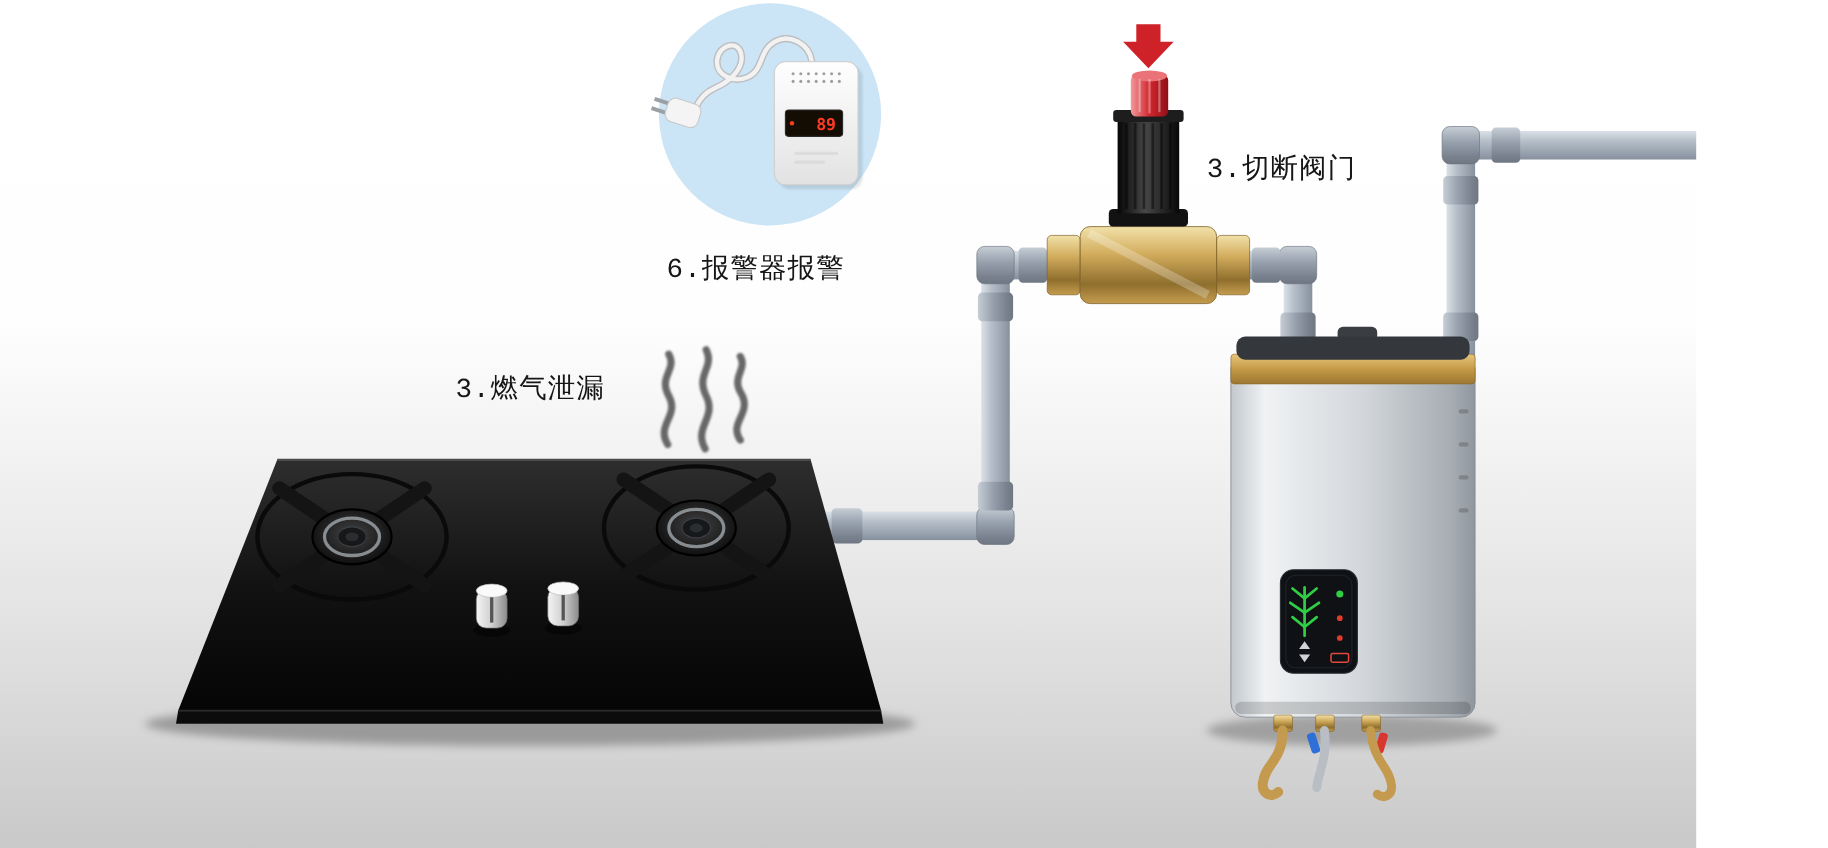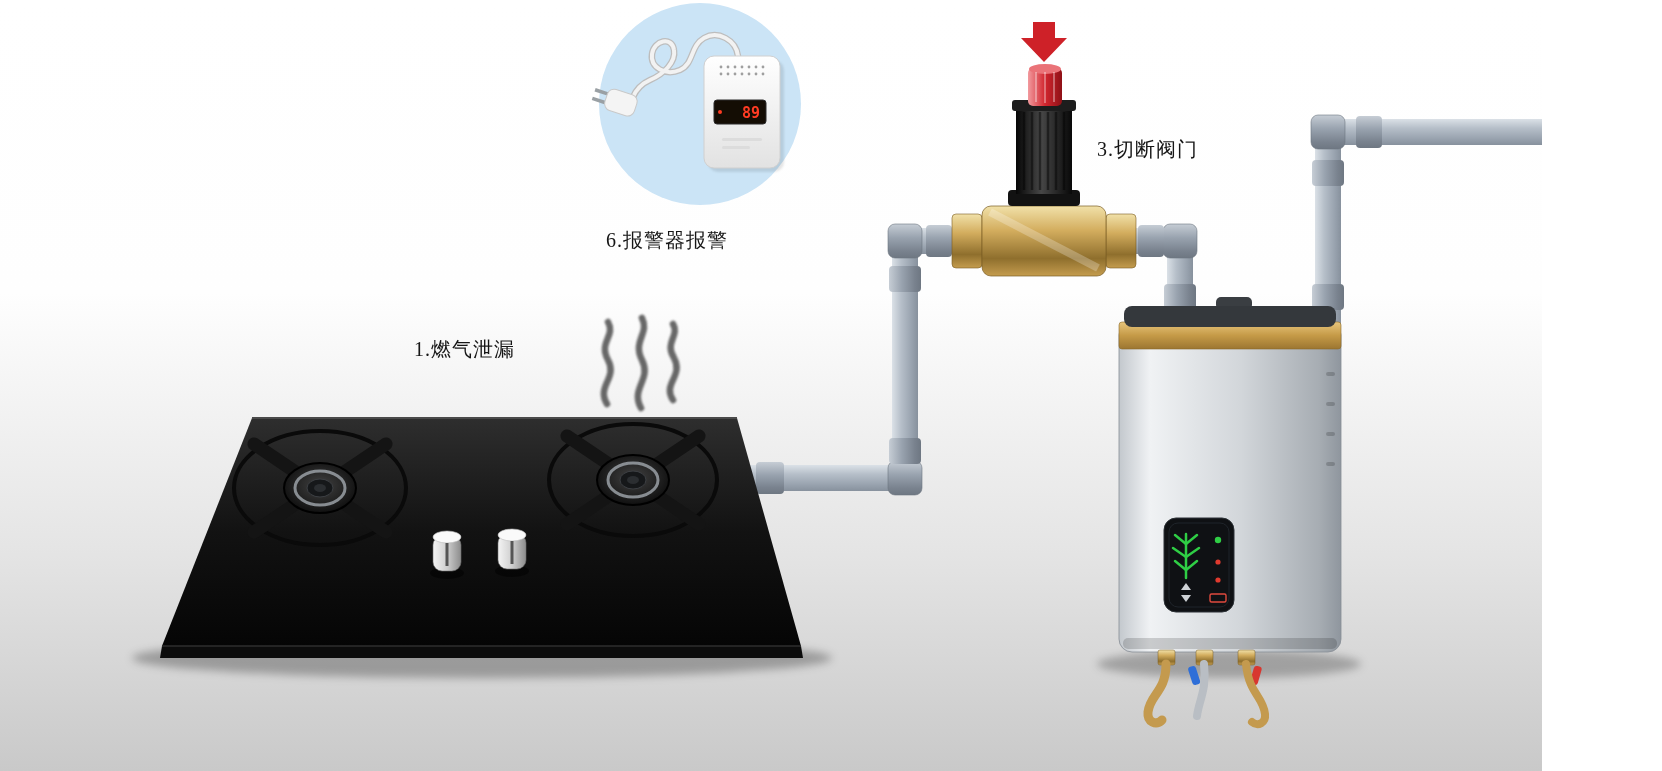--- a/index.html
+++ b/index.html
@@ -6,25 +6,25 @@
   .stage{
     position:relative;
     width:1542px;height:771px;
     overflow:hidden;
     background:linear-gradient(180deg,#ffffff 0%,#fefefe 38%,#e4e4e4 72%,#c9c9c9 100%);
     font-family:"Liberation Sans",sans-serif;
   }
   .stage svg{position:absolute;left:0;top:0;}
   .step-label{
     position:absolute;
-    font-size:20px;
+    font-size:25px;
     color:#161616;
     letter-spacing:1px;
     white-space:nowrap;
-    font-family:Liberation Serif, serif;
+    font-family:Liberation Mono, monospace;
   }
   .lbl-1{left:414px;top:336px;}
   .lbl-2{left:606px;top:227px;}
   .lbl-3{left:1097px;top:136px;}
 </style>
 </head>
 <body>
 
 <div class="stage">
 
@@ -305,17 +305,17 @@
       </g>
       <rect x="714" y="100" width="52" height="24" rx="3" fill="#140d04" stroke="#2b2b2b"></rect>
       <circle cx="720" cy="112" r="2" fill="#ff3b23"></circle>
       <text x="760" y="118" text-anchor="end" font-family="DejaVu Sans Mono, monospace" font-size="15" font-weight="bold" fill="#ff3b23">89</text>
       <rect x="722" y="138" width="40" height="3" rx="1.5" fill="#dcdcdc"></rect>
       <rect x="722" y="146" width="28" height="3" rx="1.5" fill="#dcdcdc"></rect>
     </g>
   </g>
 </svg>
 
-<div class="step-label lbl-1">1.燃气泄漏</div>
+<div class="step-label lbl-1">3.燃气泄漏</div>
 <div class="step-label lbl-2">6.报警器报警</div>
 <div class="step-label lbl-3">3.切断阀门</div>
 
 </div>
 
 </body></html>

